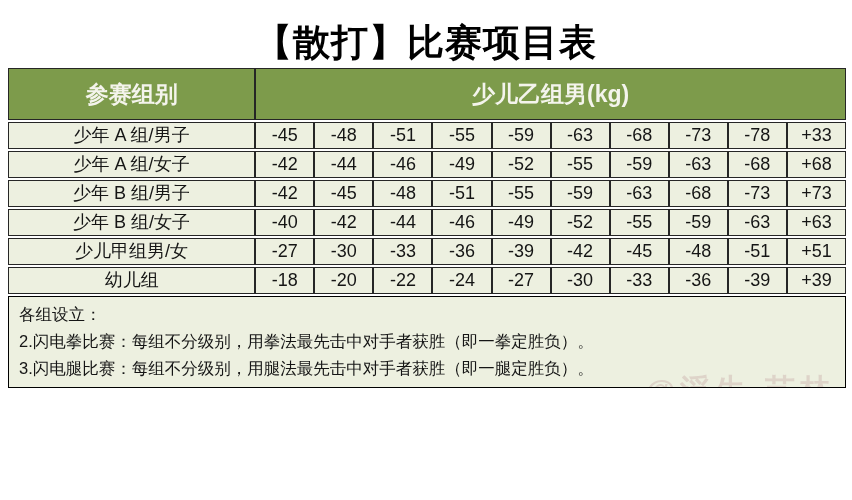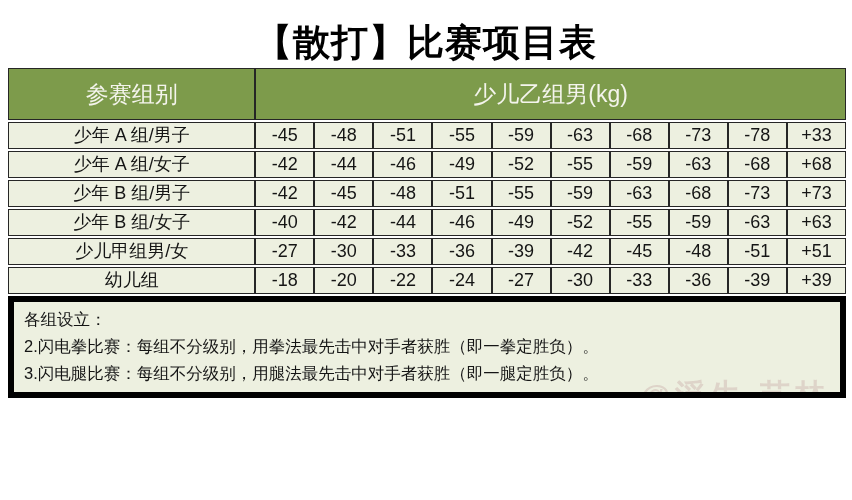--- a/index.html
+++ b/index.html
@@ -11,30 +11,30 @@
     height:66px; box-sizing:border-box; padding-top:18px;
     text-align:center; font-size:37px; font-weight:bold; color:#000000;
     letter-spacing:1px;
   }
   table.main {
     border-collapse:separate; border-spacing:0 2px;
     margin-left:8px; width:838px; table-layout:fixed;
   }
   table.main th, table.main td { border:1px solid #262626; padding:0; }
   th.hdr {
-    background:#7d9b4b; color:#f4f4ec; font-size:23px; font-weight:normal;
+    background:#7d9b4b; color:#f4f4ec; font-size:23px; font-weight:bold;
     height:50px; text-align:center;
   }
   td.group, td.val {
     background:#edf0e0; color:#151515; text-align:center;
     font-size:18px; height:25px; line-height:25px;
   }
   .notes {
     margin-left:8px; width:838px; box-sizing:border-box;
-    border:6px solid #000000; background:#edf0e0;
+    border:1px solid #000000; background:#edf0e0;
     padding:4px 20px 5px 10px; position:relative; overflow:hidden;
     color:#151515; font-size:16.5px; line-height:27px;
   }
   .notes .line { white-space:nowrap; }
   .watermark {
     position:absolute; right:10px; bottom:-16px;
     font-size:30px; font-weight:bold; letter-spacing:5px;
     color:rgba(190,152,152,0.32); pointer-events:none;
   }
 </style>

